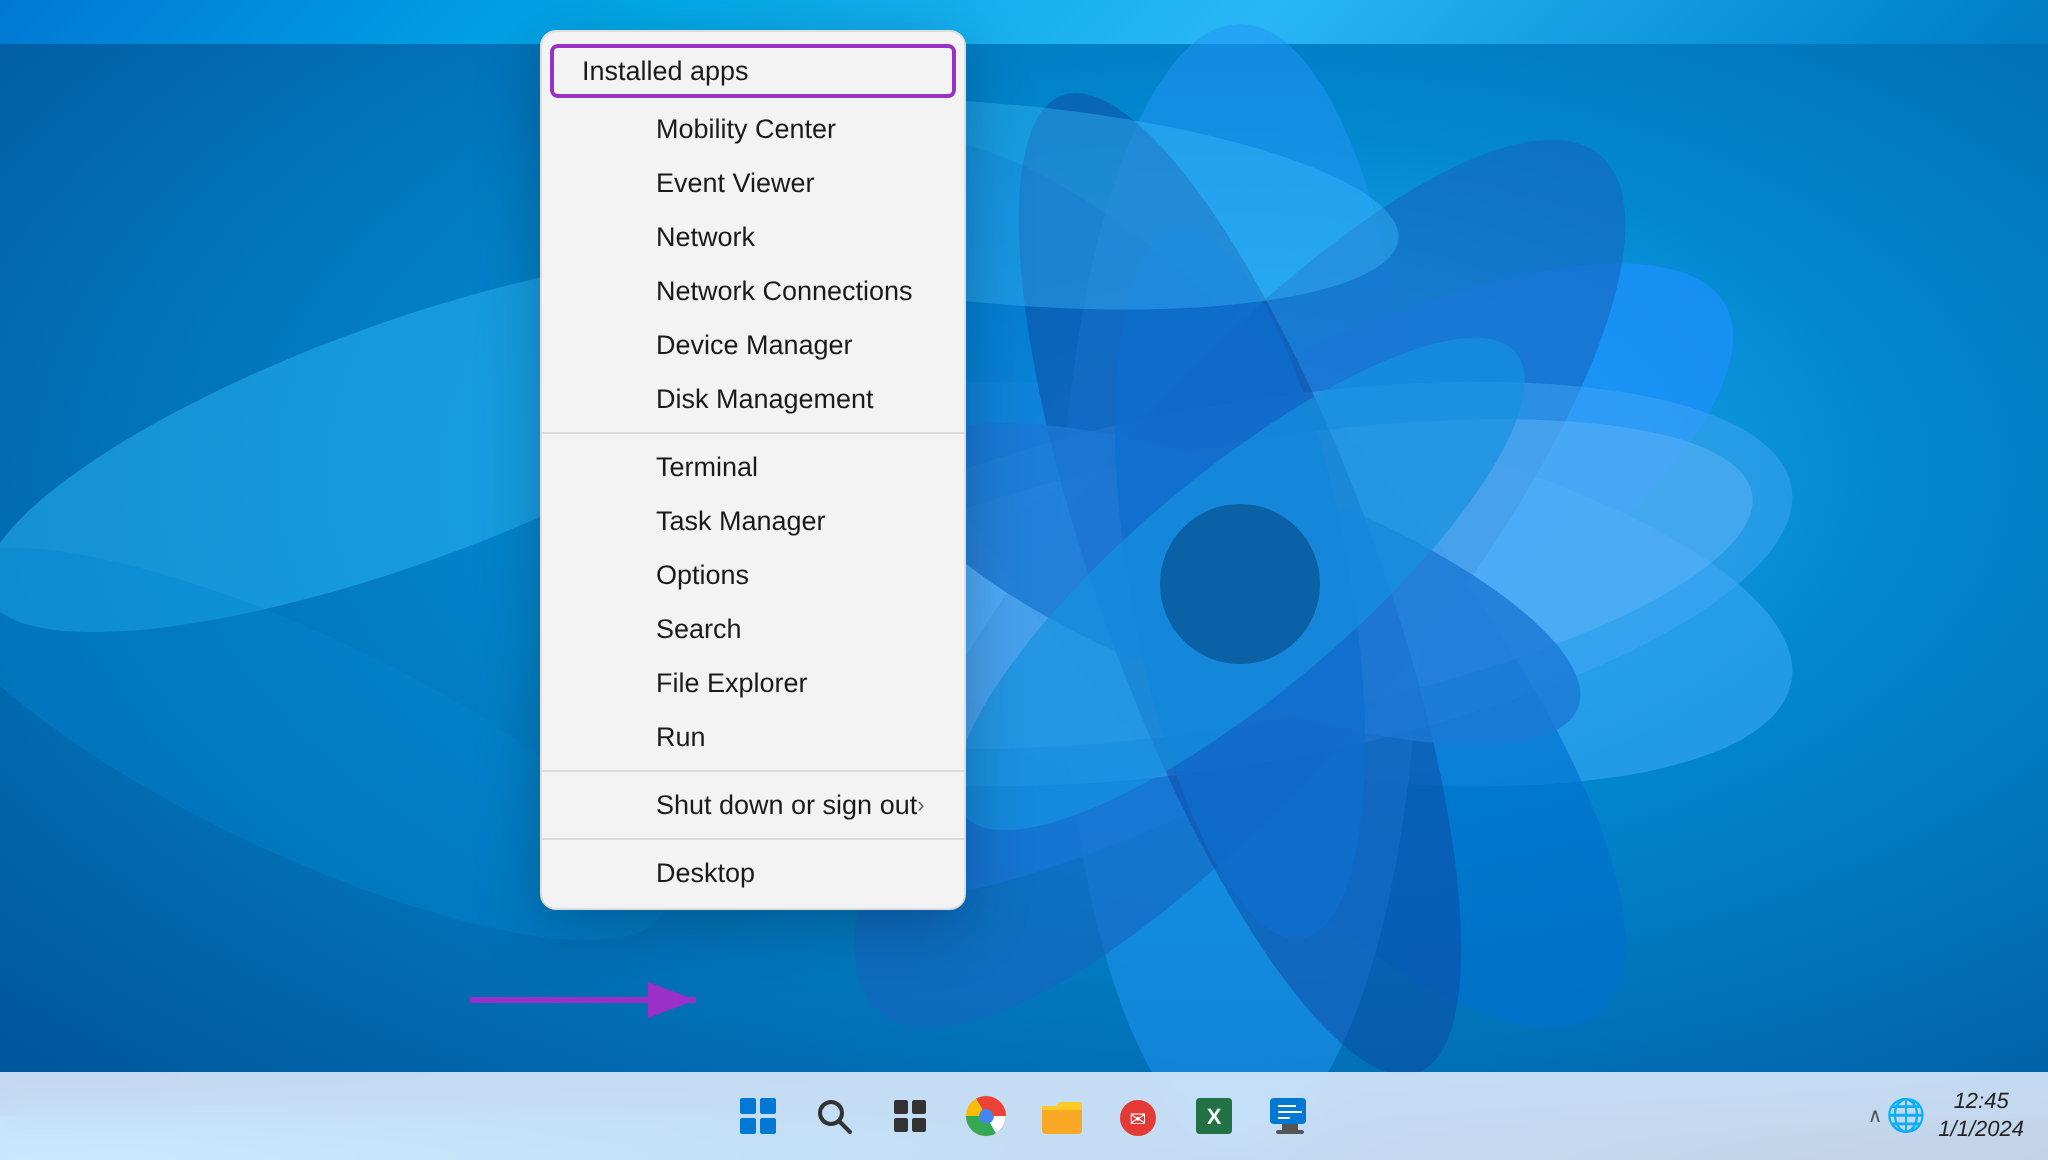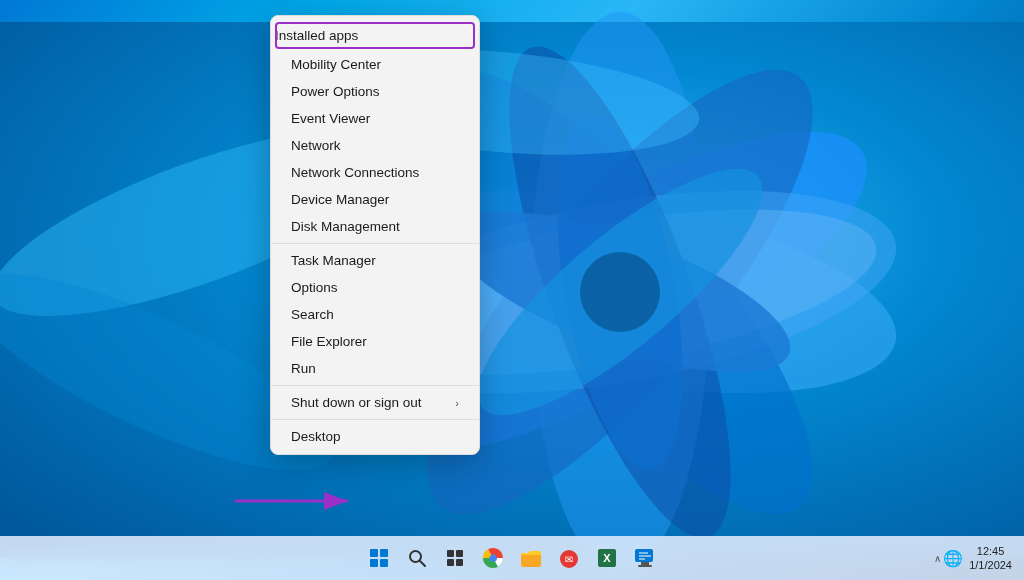--- a/index.html
+++ b/index.html
@@ -68,29 +68,30 @@
 
     .menu-item {
       padding: 6px 20px;
       font-size: 13.5px;
       color: #1a1a1a;
       cursor: pointer;
       display: flex;
       align-items: center;
       justify-content: space-between;
       white-space: nowrap;
+      margin-left: 37px;
     }
 
     .menu-item.highlighted {
       background: transparent;
       outline: 2px solid #9b30c8;
       outline-offset: -2px;
       border-radius: 4px;
       margin: 2px 4px;
-      padding: 6px 0;
+      padding: 6px 16px;
     }
 
     .menu-divider {
       height: 1px;
       background: #ddd;
       margin: 3px 0;
     }
 
     .menu-arrow {
       font-size: 11px;
@@ -165,38 +166,38 @@
 </div>
 
 <div class="context-menu" id="context-menu">
 <div class="menu-item highlighted">
       <span>Installed apps</span>
     </div>
     <div class="menu-item">
       <span>Mobility Center</span>
     </div>
     <div class="menu-item">
-      <span>Power Options</span>
-    </div>
-    <div class="menu-item">
       <span>Event Viewer</span>
     </div>
     <div class="menu-item">
       <span>Network</span>
     </div>
     <div class="menu-item">
       <span>Network Connections</span>
     </div>
     <div class="menu-item">
       <span>Device Manager</span>
     </div>
     <div class="menu-item">
       <span>Disk Management</span>
     </div>
     <div class="menu-divider"></div>
+    <div class="menu-item">
+      <span>Terminal</span>
+    </div>
     <div class="menu-item">
       <span>Task Manager</span>
     </div>
     <div class="menu-item">
       <span>Options</span>
     </div>
     <div class="menu-item">
       <span>Search</span>
     </div>
     <div class="menu-item">
@@ -286,18 +287,18 @@
           <rect x="4" y="17" width="14" height="2" rx="1" fill="#555"></rect>
           <line x1="5" y1="8" x2="17" y2="8" stroke="white" stroke-width="1"></line>
           <line x1="5" y1="5" x2="14" y2="5" stroke="white" stroke-width="1"></line>
           <line x1="5" y1="11" x2="11" y2="11" stroke="white" stroke-width="1"></line>
         </svg>
       </div>
     </div>
   <div class="tray-area">
     <span style="font-size:10px; color:#555;">∧</span>
     <span style="font-size:16px;">🌐</span>
-    <div style="font-size:11px; color:#222; text-align:center; line-height:1.3; padding: 0 4px;">
+    <div style="font-size:11px; color:#222; text-align:center; line-height:1.3; padding: 0 4px; font-style: italic;">
       <div>12:45</div>
       <div>1/1/2024</div>
     </div>
   </div>
 </div>
 
 </body></html>

